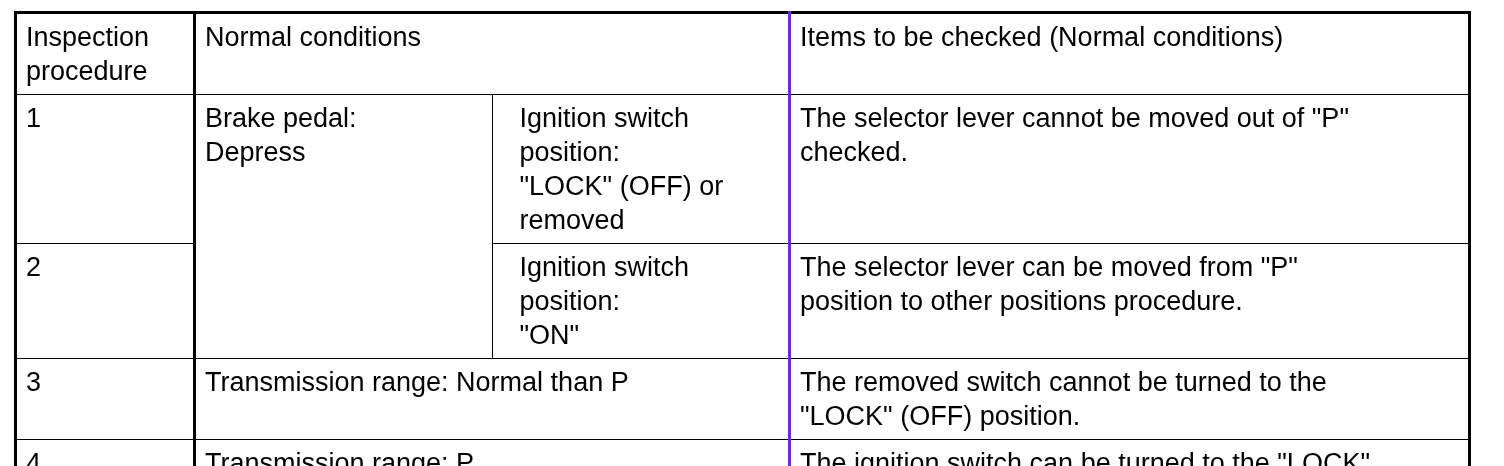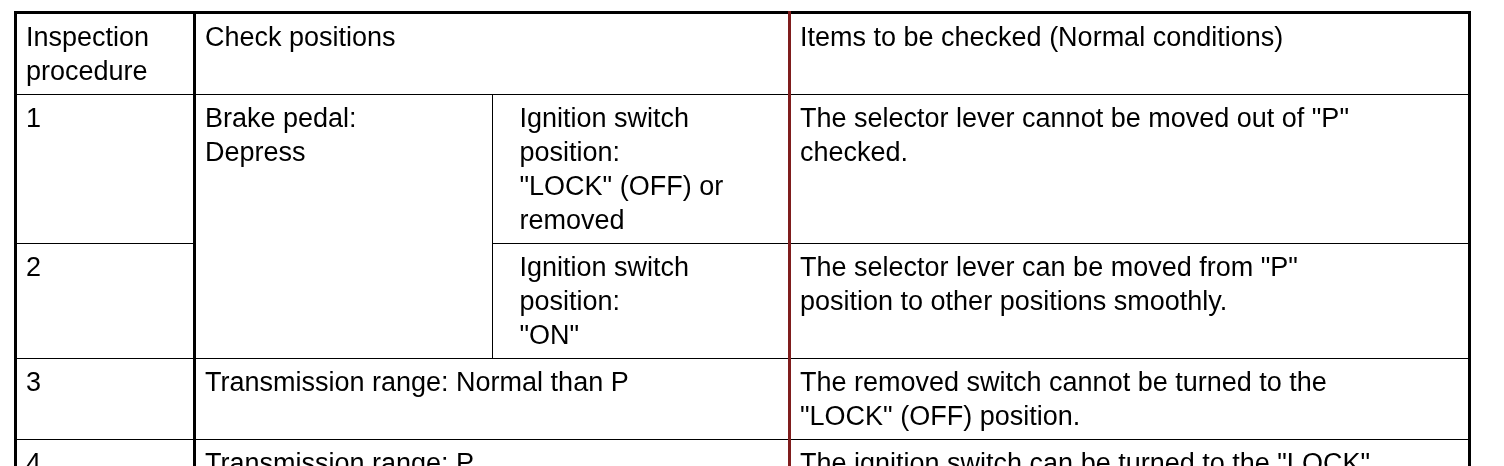--- a/index.html
+++ b/index.html
@@ -68,21 +68,21 @@
     font-weight: bold;
     border-bottom: 3px solid #000000;
     padding-top: 6px;
   }
   thead th.col-procedure,
   tbody td.col-procedure {
     border-right: 3px solid #000000;
   }
   thead th.col-items,
   tbody td.col-items {
-    border-left: 3px solid #7f1d1d;
+    border-left: 3px solid #6d28d9;
   }
 
   
   .col-procedure { width: 179px; }
   .col-cond-a    { width: 225px; }
   .col-cond-b    { width: 370px; }
   .col-cond-span { width: 595px; }
   .col-items     { width: 680px; }
 
   
@@ -95,40 +95,40 @@
 </head>
 <body>
 
 <div id="page">
   <div class="table-wrap">
     <table class="inspection-table">
       <thead>
         <tr>
           <th class="col-procedure">Inspection
 procedure</th>
-          <th class="col-cond-span" colspan="2">Check positions</th>
+          <th class="col-cond-span" colspan="2">Normal conditions</th>
           <th class="col-items">Items to be checked (Normal conditions)</th>
         </tr>
       </thead>
       <tbody>
         <tr>
           <td class="col-procedure">1</td>
           <td class="col-cond-a rowspan-cell" rowspan="2">Brake pedal:
 Depress</td>
           <td class="col-cond-b">Ignition switch position:
 "LOCK" (OFF) or removed</td>
           <td class="col-items">The selector lever cannot be moved out of "P"
 checked.</td>
         </tr>
         <tr>
           <td class="col-procedure">2</td>
           <td class="col-cond-b">Ignition switch position:
 "ON"</td>
           <td class="col-items">The selector lever can be moved from "P"
-position to other positions smoothly.</td>
+position to other positions procedure.</td>
         </tr>
         <tr>
           <td class="col-procedure">3</td>
           <td class="col-cond-span" colspan="2">Transmission range: Normal than P</td>
           <td class="col-items">The removed switch cannot be turned to the
 "LOCK" (OFF) position.</td>
         </tr>
         <tr>
           <td class="col-procedure">4</td>
           <td class="col-cond-span" colspan="2">Transmission range: P</td>

